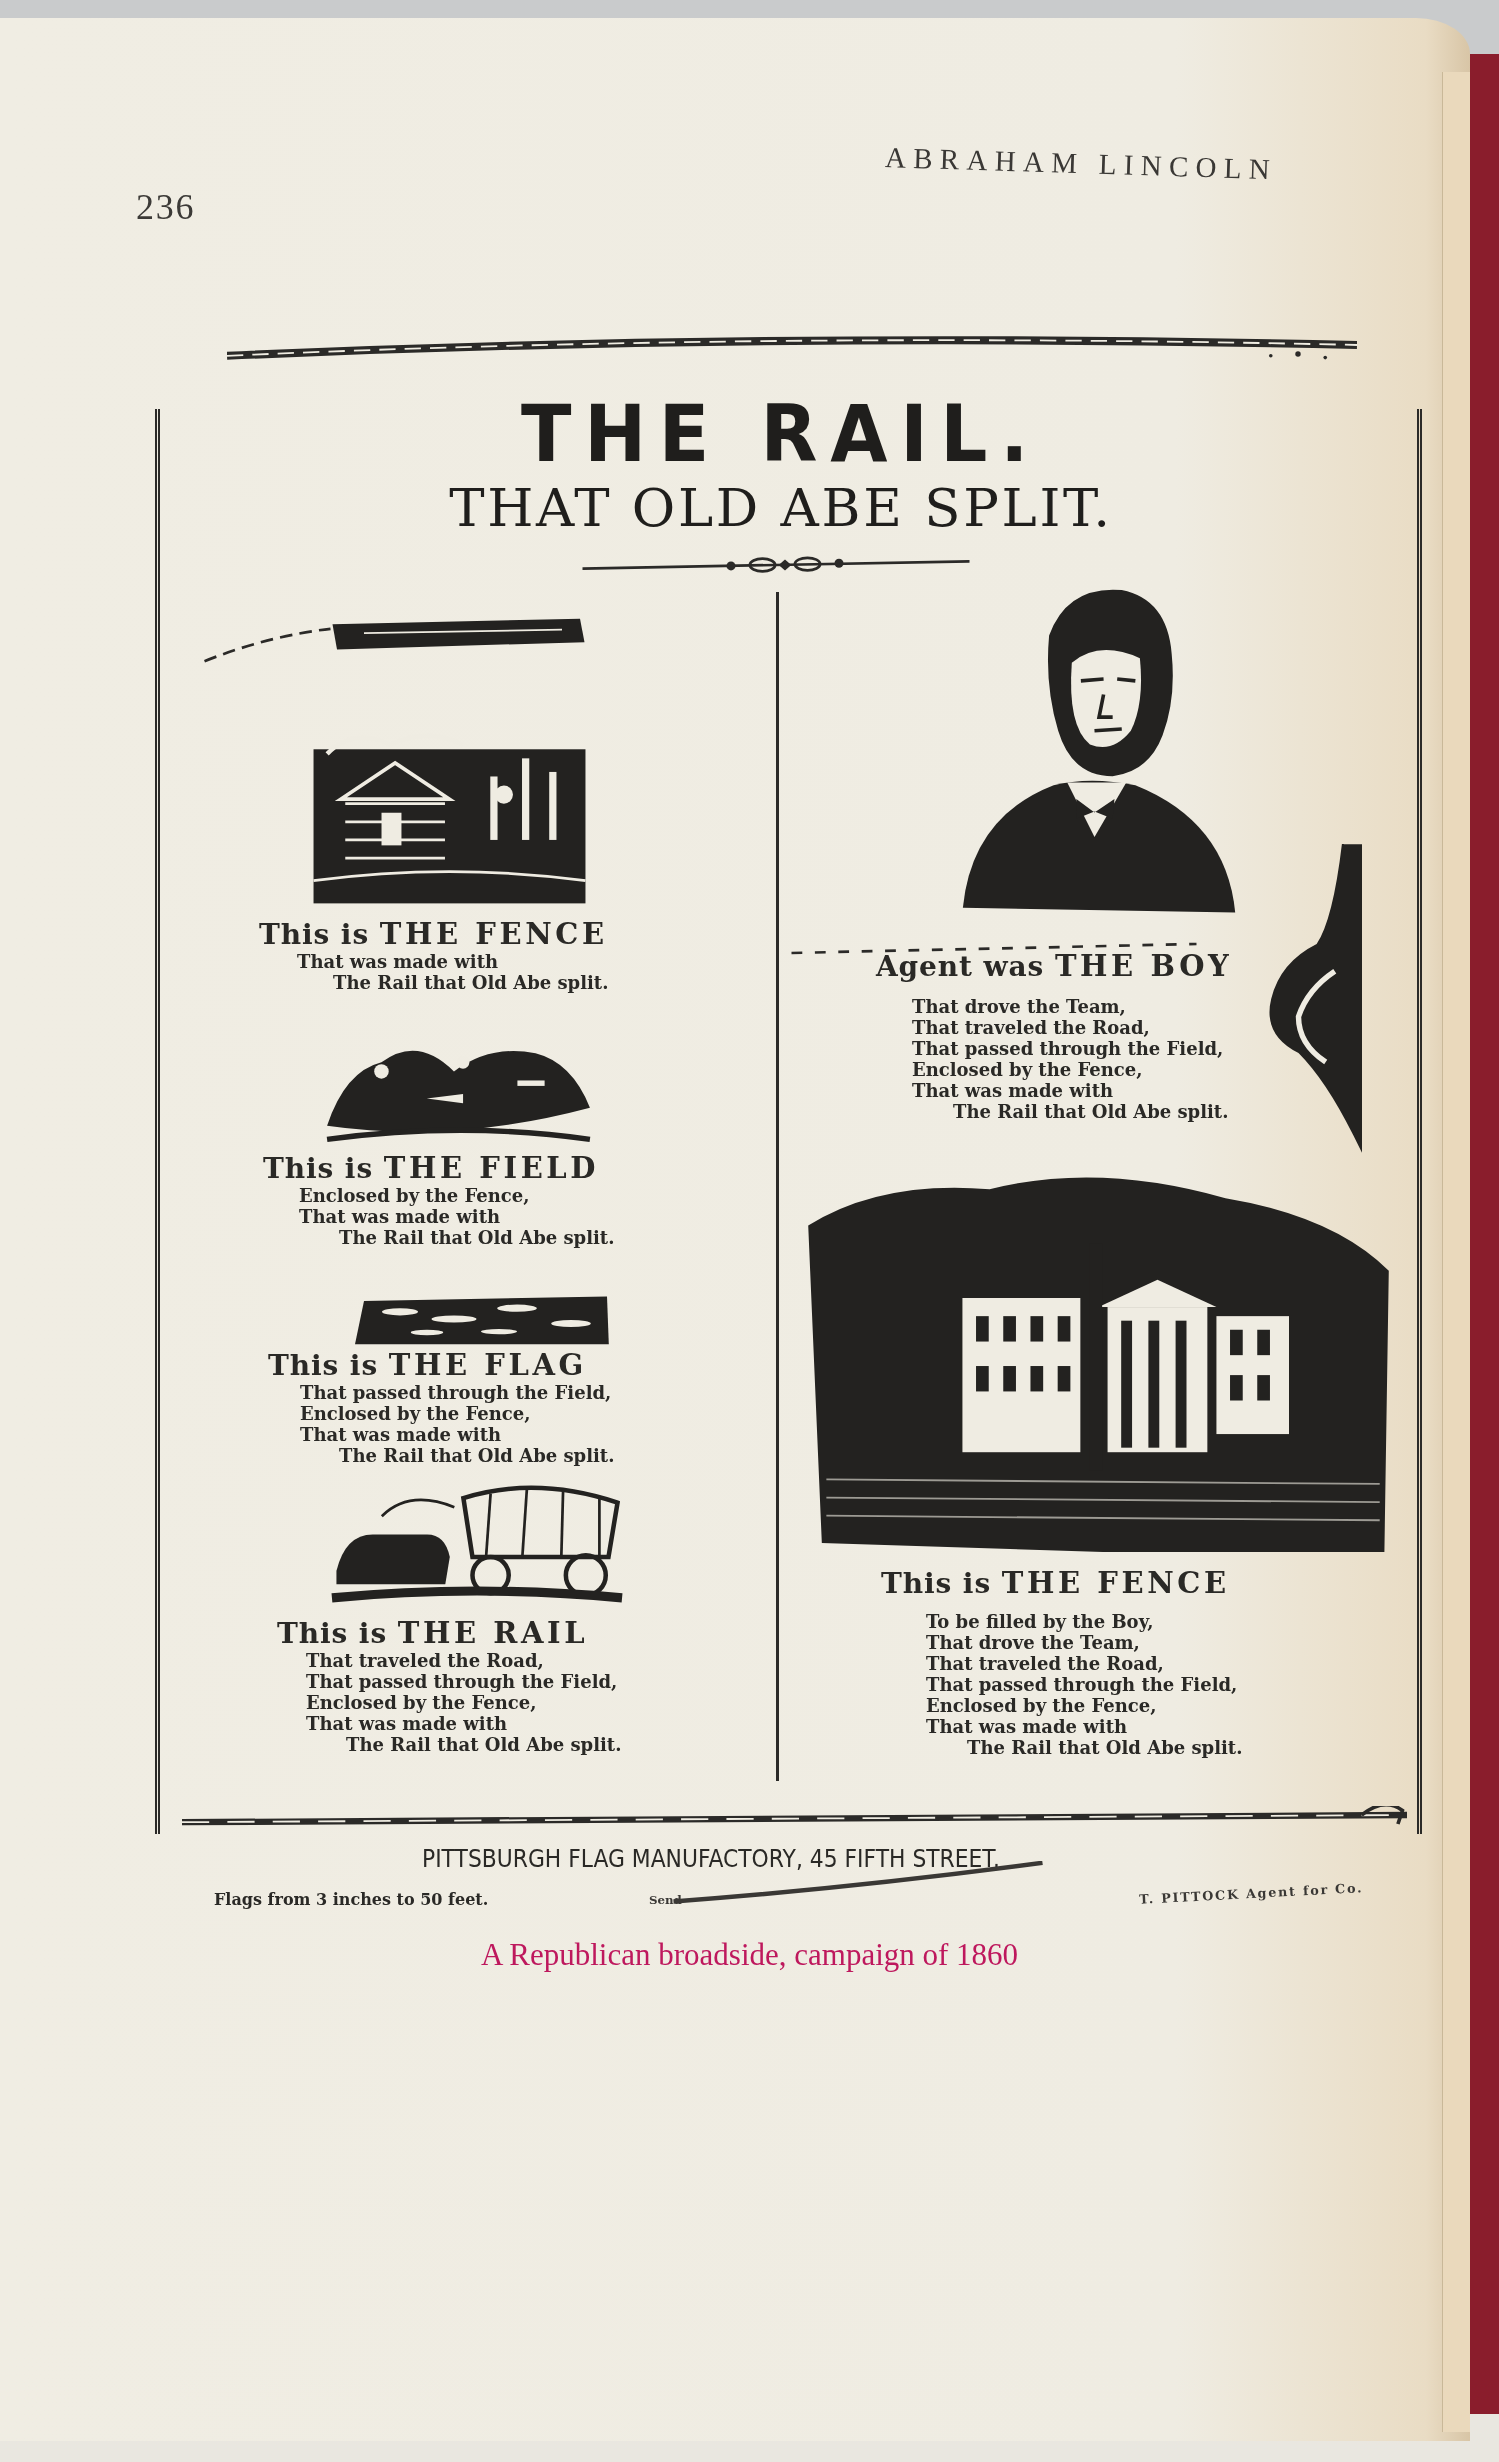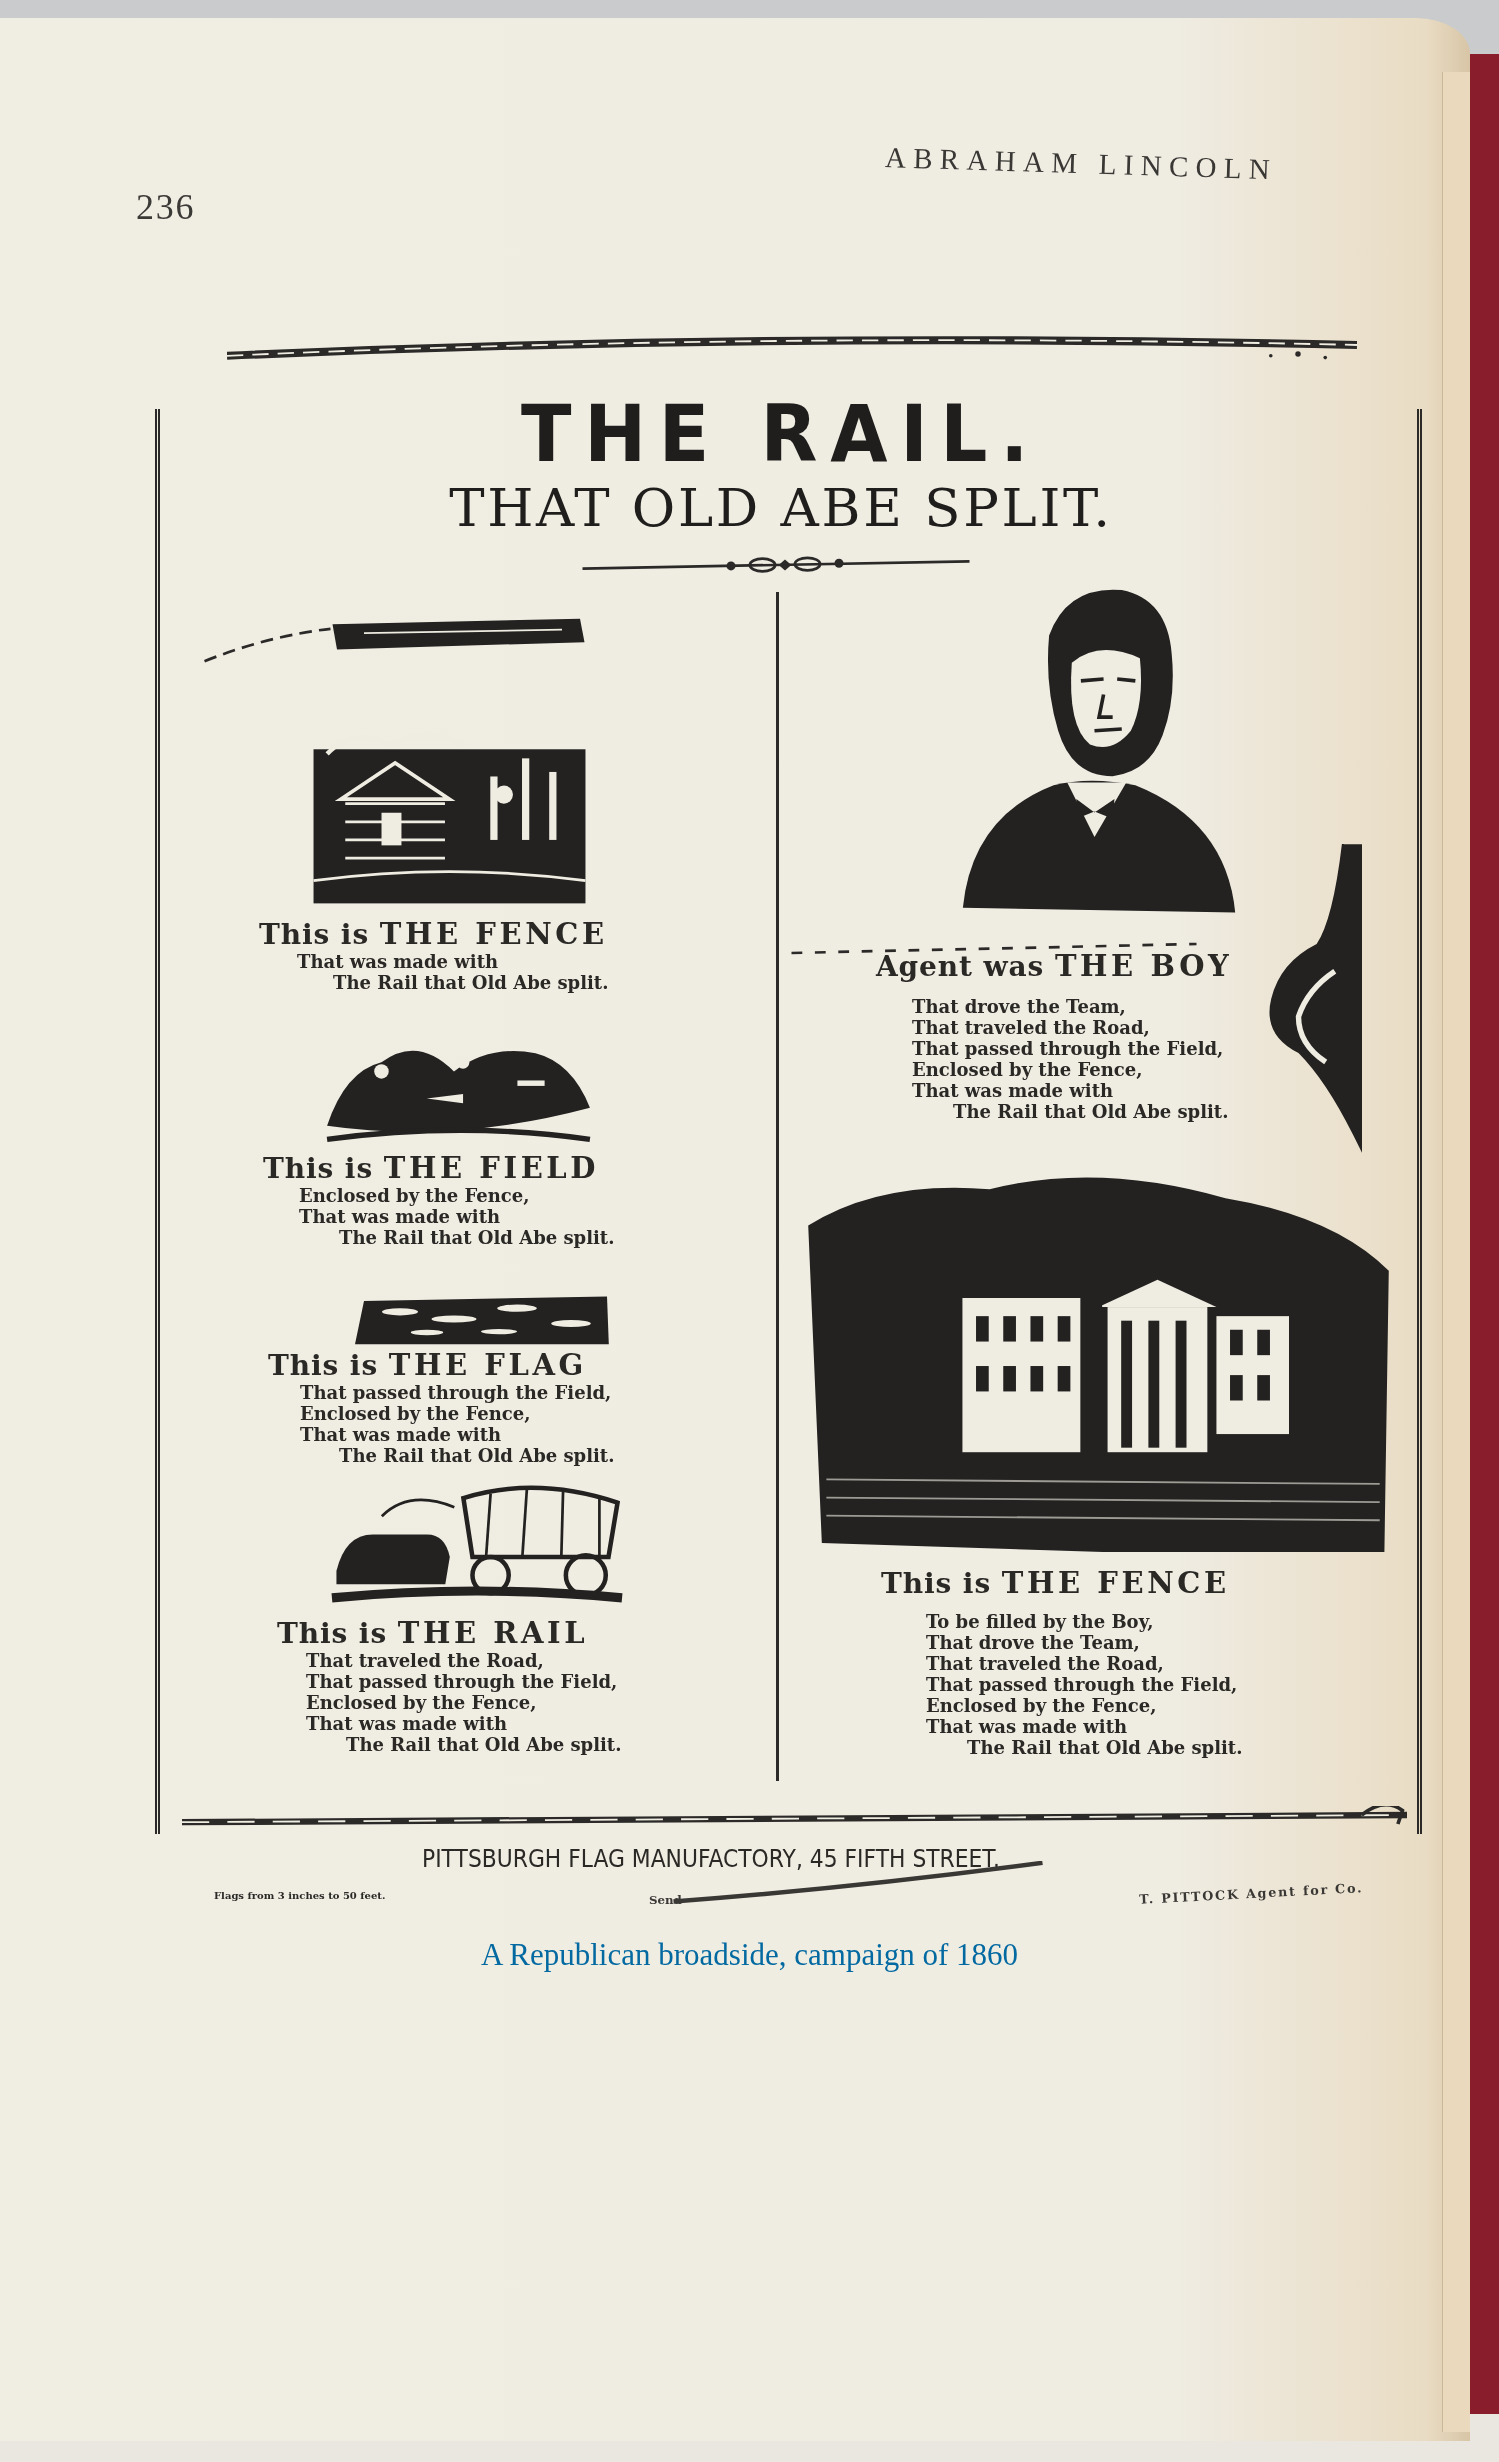--- a/index.html
+++ b/index.html
@@ -34,25 +34,25 @@
 
     .stanza { position: absolute; color: #2a2926; }
     .stanza .head { font-family: "DejaVu Serif", serif; font-weight: bold; font-size: 28px; white-space: nowrap; letter-spacing: 0.9px; }
     .stanza .head .cap { font-size: 29px; letter-spacing: 3.6px; }
     .stanza .line { font-family: "DejaVu Serif", serif; font-weight: bold; font-size: 18px; line-height: 21px; white-space: nowrap; }
     .stanza .line.indent { padding-left: 36px; }
 
     .illus { position: absolute; }
 
     .imprint { position: absolute; left: 272px; top: 1516px; font-family: "DejaVu Sans", sans-serif; font-size: 25.4px; color: #2a2926; letter-spacing: 0px; transform: scaleX(0.86); transform-origin: left center; white-space: nowrap; }
-    .imprint-left { position: absolute; left: 64px; top: 1563px; font-family: "DejaVu Serif", serif; font-weight: bold; font-size: 10px; color: #2a2926; white-space: nowrap; text-align: center; }
+    .imprint-left { position: absolute; left: 64px; top: 1563px; font-family: "DejaVu Serif", serif; font-weight: bold; font-size: 16px; color: #2a2926; white-space: nowrap; text-align: center; }
     .imprint-right { position: absolute; left: 989px; top: 1559px; font-family: "DejaVu Serif", serif; font-weight: bold; font-size: 12.7px; color: #3a3835; white-space: nowrap; transform: rotate(-3deg); letter-spacing: 1.8px; }
     .imprint-mid { position: absolute; left: 499px; top: 1566px; font-family: "DejaVu Serif", serif; font-weight: bold; font-size: 11.8px; color: #3a3835; white-space: nowrap; }
 
-    .caption { position: absolute; left: 0; width: 1499px; top: 1937px; text-align: center; font-size: 31px; color: #0369a1; }
+    .caption { position: absolute; left: 0; width: 1499px; top: 1937px; text-align: center; font-size: 31px; color: #be185d; }
   </style>
 </head>
 <body>
 
 <div class="bg-top"></div>
 <div class="book-cover"></div>
 <div class="page">
   <div class="page-edge"></div>
 </div>
 

